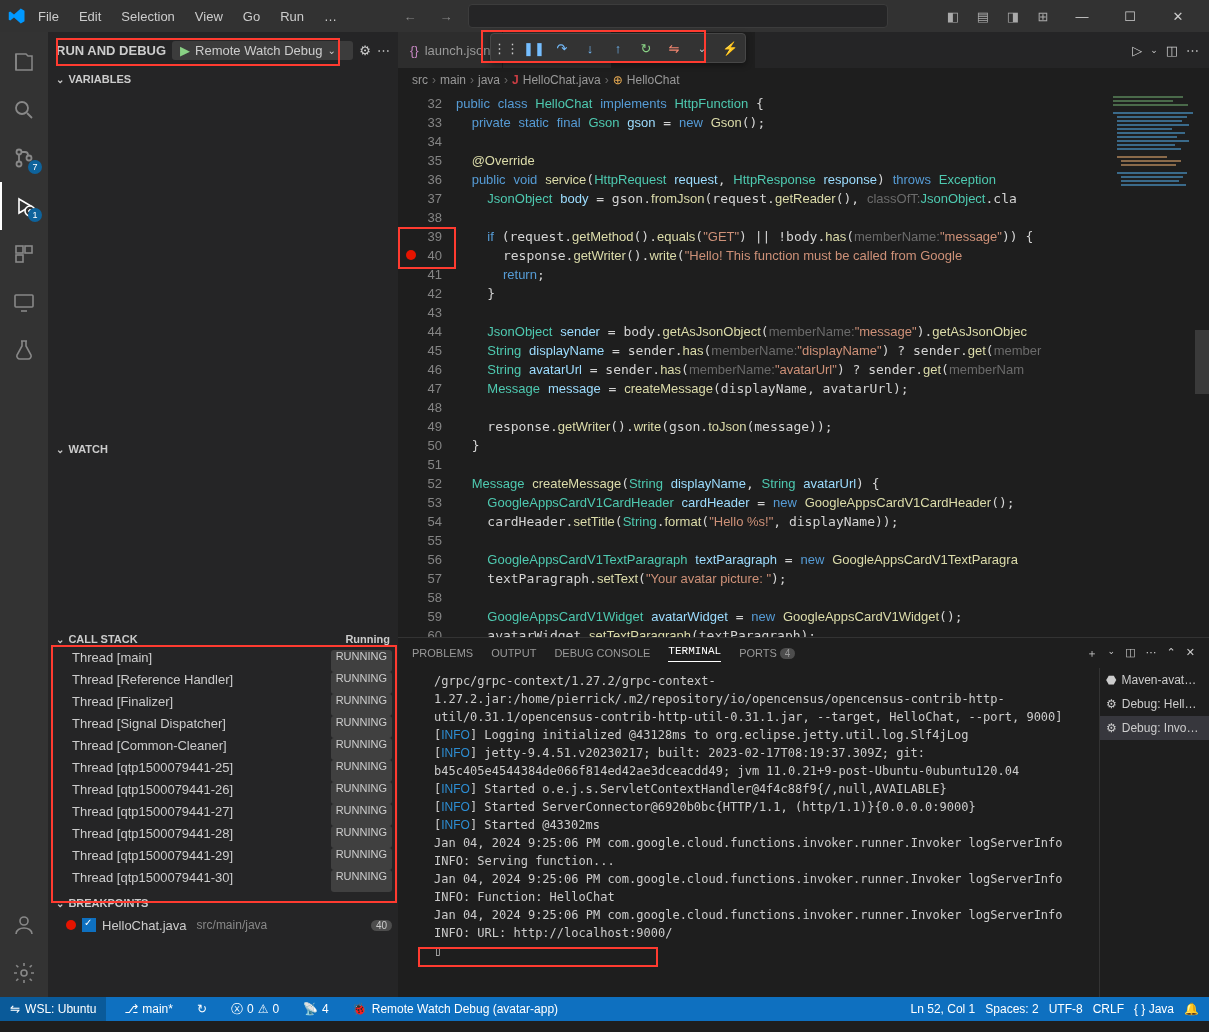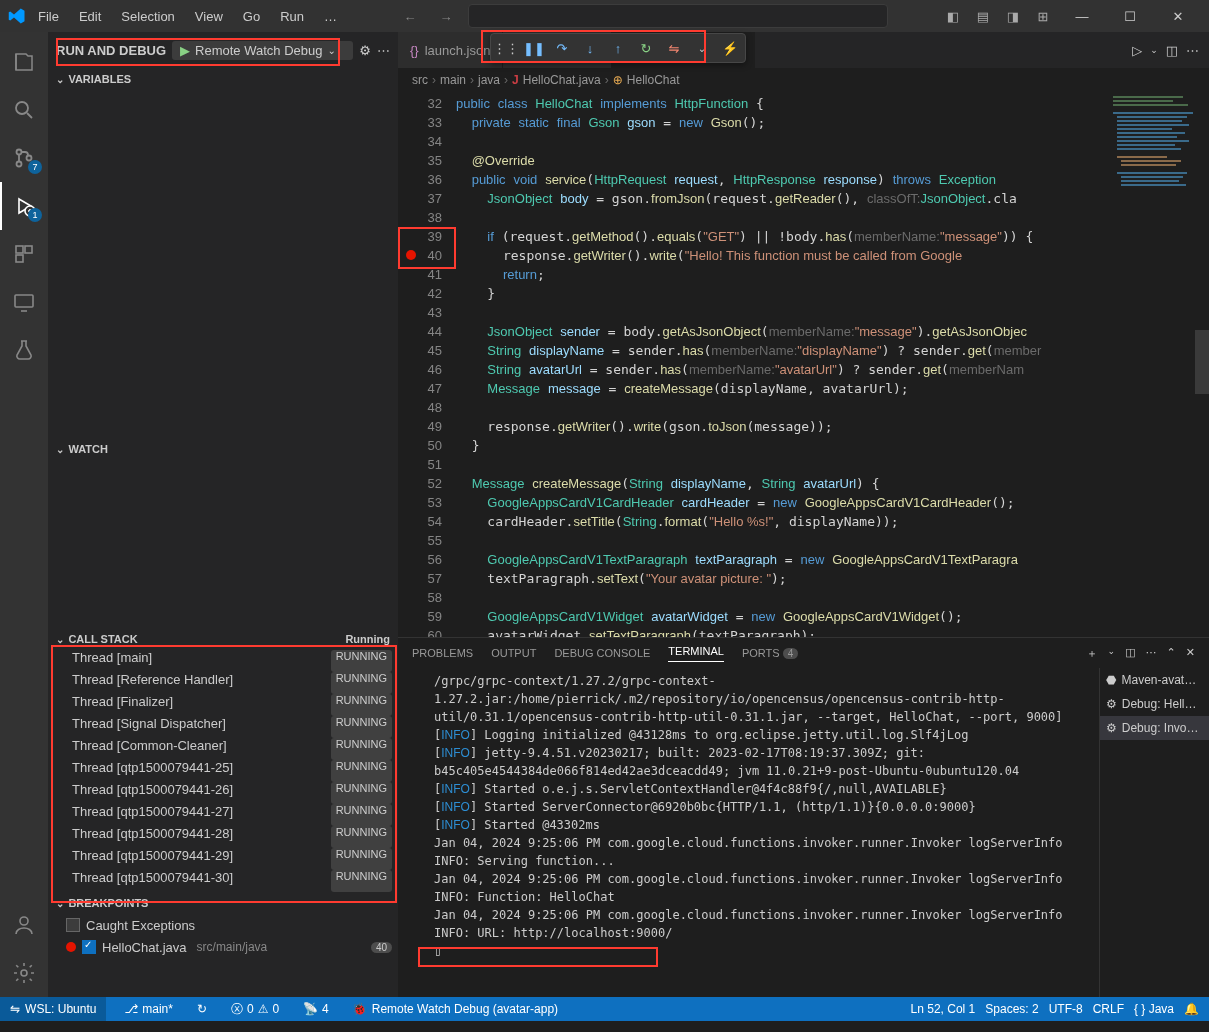--- a/index.html
+++ b/index.html
@@ -56,21 +56,21 @@
 .code-wrap{flex:1;display:flex;overflow:hidden;position:relative;}
 .gutter{width:58px;text-align:right;padding-right:14px;color:#858585;font-family:Consolas,monospace;font-size:13px;line-height:19px;padding-top:2px;position:relative;}
 .gutter .bp{position:absolute;left:8px;width:10px;height:10px;background:#e51400;border-radius:50%;}
 .code{flex:1;font-family:Consolas,monospace;font-size:13px;line-height:19px;padding-top:2px;white-space:pre;color:#d4d4d4;overflow:hidden;}
 .kw{color:#569cd6;} .cls{color:#4ec9b0;} .fn{color:#dcdcaa;} .str{color:#ce9178;} .ann{color:#dcdcaa;} .param{color:#9cdcfe;} .hint{color:#6b6b6b;}
 .minimap{width:100px;background:#1e1e1e;position:relative;}
 .mm-slider{position:absolute;right:0;width:14px;top:238px;height:64px;background:#555;opacity:.5;}
 .panel{height:360px;border-top:1px solid #333;display:flex;flex-direction:column;}
 .panel-tabs{height:30px;display:flex;align-items:center;gap:18px;padding:0 14px;color:#999;font-size:11px;}
 .panel-tabs .pt{cursor:default;}
-.panel-tabs .pt.active{color:#fff;border-bottom:1px solid #fff;padding-bottom:4px;}
+.panel-tabs .pt.active{color:#fff;border-bottom:1px solid #fff;padding-bottom:4px;font-family:Liberation Mono, monospace;}
 .port-badge{background:#4d4d4d;border-radius:7px;padding:0 5px;font-size:10px;margin-left:3px;}
 .panel-actions{margin-left:auto;display:flex;gap:10px;color:#ccc;}
 .term-body{flex:1;display:flex;}
 .term-out{flex:1;font-family:Consolas,monospace;font-size:12px;line-height:18px;padding:4px 8px;color:#ccc;white-space:pre-wrap;overflow:hidden;margin-left:28px;}
 .term-out .info{color:#2d8ed4;}
 .term-list{width:110px;border-left:1px solid #333;font-size:12px;}
 .term-li{height:24px;display:flex;align-items:center;gap:5px;padding:0 6px;color:#ccc;overflow:hidden;white-space:nowrap;}
 .term-li.active{background:#37373d;}
 .statusbar{height:24px;background:#0e70c0;color:#fff;display:flex;align-items:center;font-size:12px;padding:0 0px;gap:12px;}
 .statusbar .sb-item{display:flex;align-items:center;gap:4px;padding:0 6px;}
@@ -271,24 +271,20 @@
             <span>Thread [qtp1500079441-30]</span>
             <span class="state">RUNNING</span>
           </div>
         </div>
     </div>
 
     <div class="breakpoints-sec">
       <div class="section-hdr">
           <span class="chev">⌄</span>
           <span>BREAKPOINTS</span>
-        </div>
-      <div class="bp-row">
-          <span class="bp-chk"></span>
-          <span>Caught Exceptions</span>
         </div>
       <div class="bp-row">
           <span class="bp-dot"></span>
           <span class="bp-chk checked"></span>
           <span>HelloChat.java</span>
           <span class="bp-path">src/main/java</span>
           <span class="bp-badge">40</span>
         </div>
     </div>
   </div>

